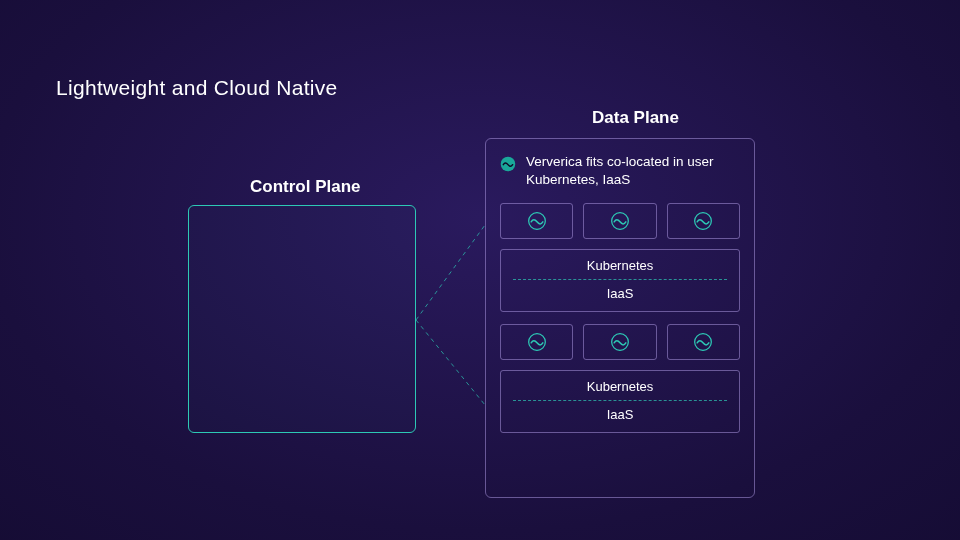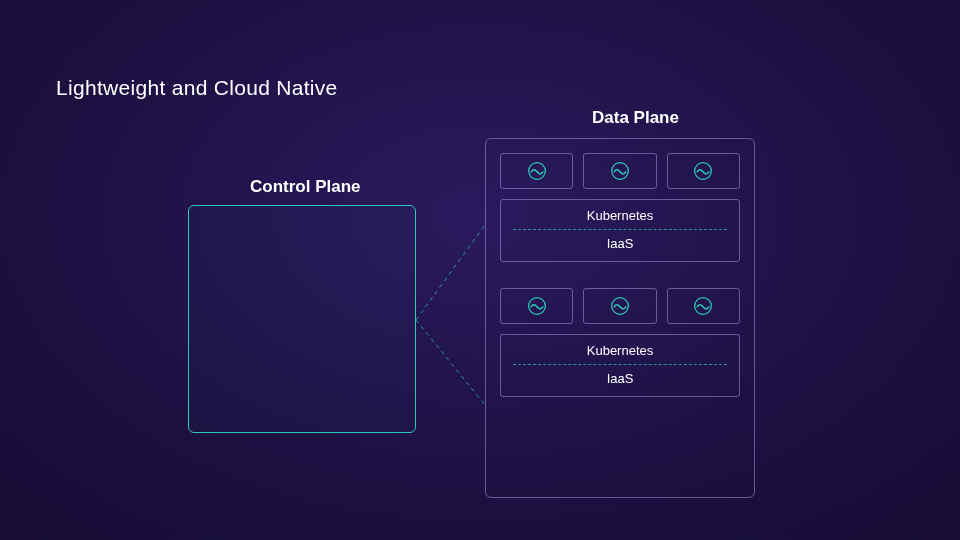--- a/index.html
+++ b/index.html
@@ -62,21 +62,21 @@
     display: flex;
     align-items: flex-start;
     gap: 10px;
     margin-bottom: 14px;
   }
   .dp-header .desc {
     font-size: 13.5px;
     line-height: 1.35;
     font-weight: 400;
   }
-  .cluster { margin-bottom: 26px; }
+  .cluster { margin-bottom: 12px; }
   .icon-row {
     display: flex;
     justify-content: space-between;
     gap: 10px;
     margin-bottom: 10px;
   }
   .icon-cell {
     flex: 1 1 0;
     height: 36px;
     border: 1px solid rgba(168,148,220,0.55);
@@ -140,20 +140,27 @@
   <div class="cp-box"></div>
 
   <svg class="connectors">
     <line x1="416" y1="320" x2="485" y2="225"></line>
     <line x1="416" y1="320" x2="485" y2="405"></line>
   </svg>
 
   <div class="dp-label">Data Plane</div>
   <div class="dp-box">
 
+    <div class="dp-header">
+      <svg class="vv-icon big" viewBox="0 0 24 24">
+        <circle class="bg" cx="12" cy="12" r="11"></circle>
+        <path class="wave" d="M5 13 Q8 8 12 13 Q16 18 19 13"></path>
+      </svg>
+      <div class="desc">Ververica fits co-located in user Kubernetes, IaaS</div>
+    </div>
 
     <div class="cluster">
       <div class="icon-row">
         <div class="icon-cell">
           <svg class="vv-icon small" viewBox="0 0 24 24">
             <circle class="bg" cx="12" cy="12" r="10"></circle>
             <path class="wave" d="M5 13 Q8 8 12 13 Q16 18 19 13"></path>
           </svg>
         </div>
         <div class="icon-cell">

